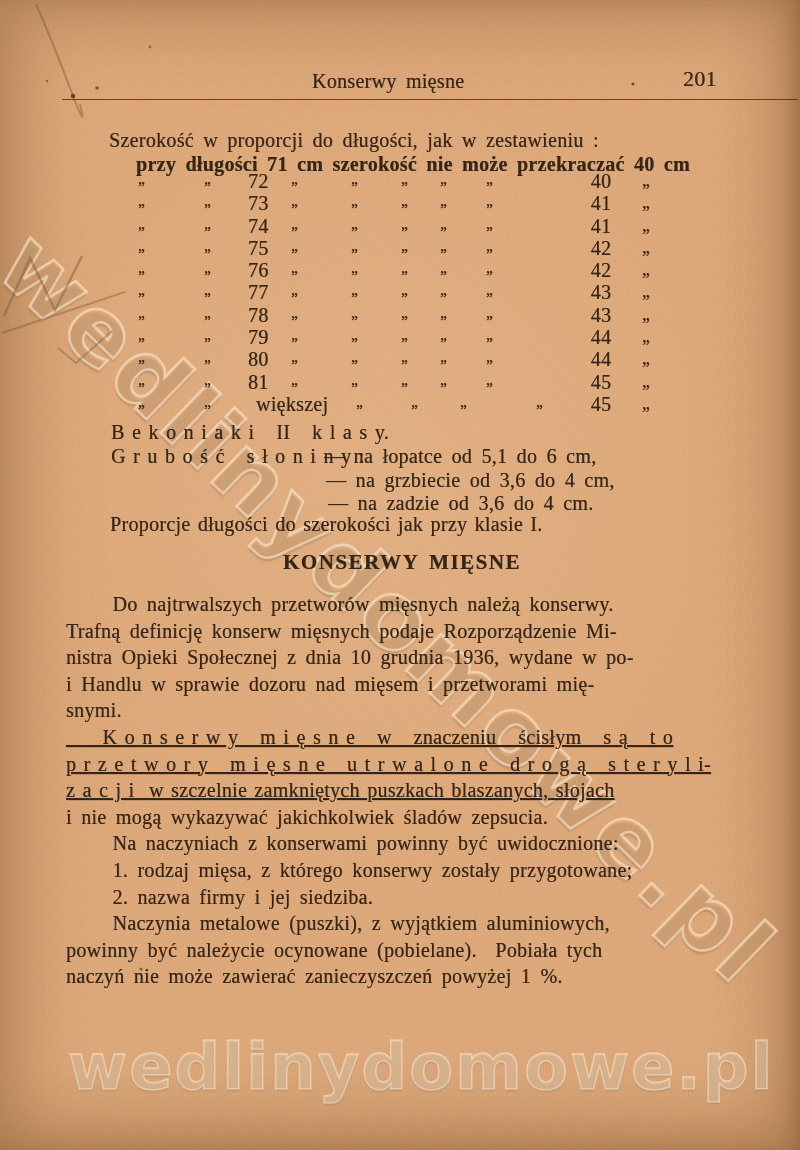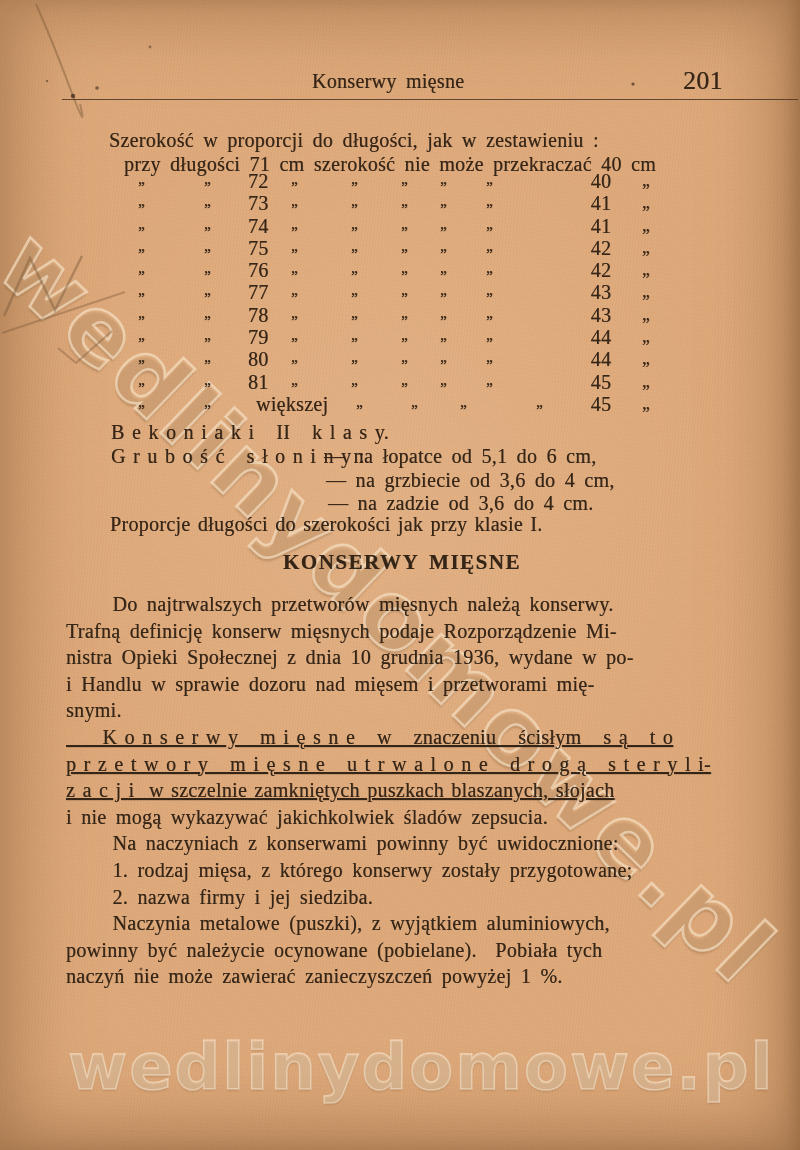--- a/index.html
+++ b/index.html
@@ -37,26 +37,26 @@
     left:68px;top:1030px;
     font-size:64px;letter-spacing:2px;
     color:rgba(240,220,192,0.40);
     -webkit-text-stroke:1.5px rgba(250,238,218,0.50);
     text-shadow:0 2px 2px rgba(140,100,60,0.28);
   }
   .artifacts{position:absolute;left:0;top:0;z-index:2;pointer-events:none;}
 
   
   .header-title{left:312px;top:70px;font-size:20px;}
-  .page-number{left:683px;top:66px;font-size:26px;}
+  .page-number{left:683px;top:66px;font-size:22px;}
   .header-rule{left:62px;right:2px;top:99px;height:1px;background:#4a3522;opacity:0.85;z-index:3;position:absolute;}
 
   
   .intro-1{left:109px;top:129px;}
-  .intro-2{left:124px;top:153px;}
+  .intro-2{left:136px;top:153px;font-weight:bold;}
 
   
   .stable{left:0;top:170px;width:800px;z-index:3;position:absolute;}
   .trow{position:relative;height:22.3px;}
   .tc{position:absolute;top:0;text-shadow:0.4px 0.3px 0 rgba(53,37,23,0.55);}
   .d{font-size:16px;letter-spacing:-1px;}
   .cd1{left:138px}.cd2{left:204px}
   .clen{left:248px}
   .cd3{left:291px}.cd4{left:351px}.cd5{left:401px}.cd6{left:440px}.cd7{left:486px}
   .cwid{left:584px;width:34px;text-align:center}

